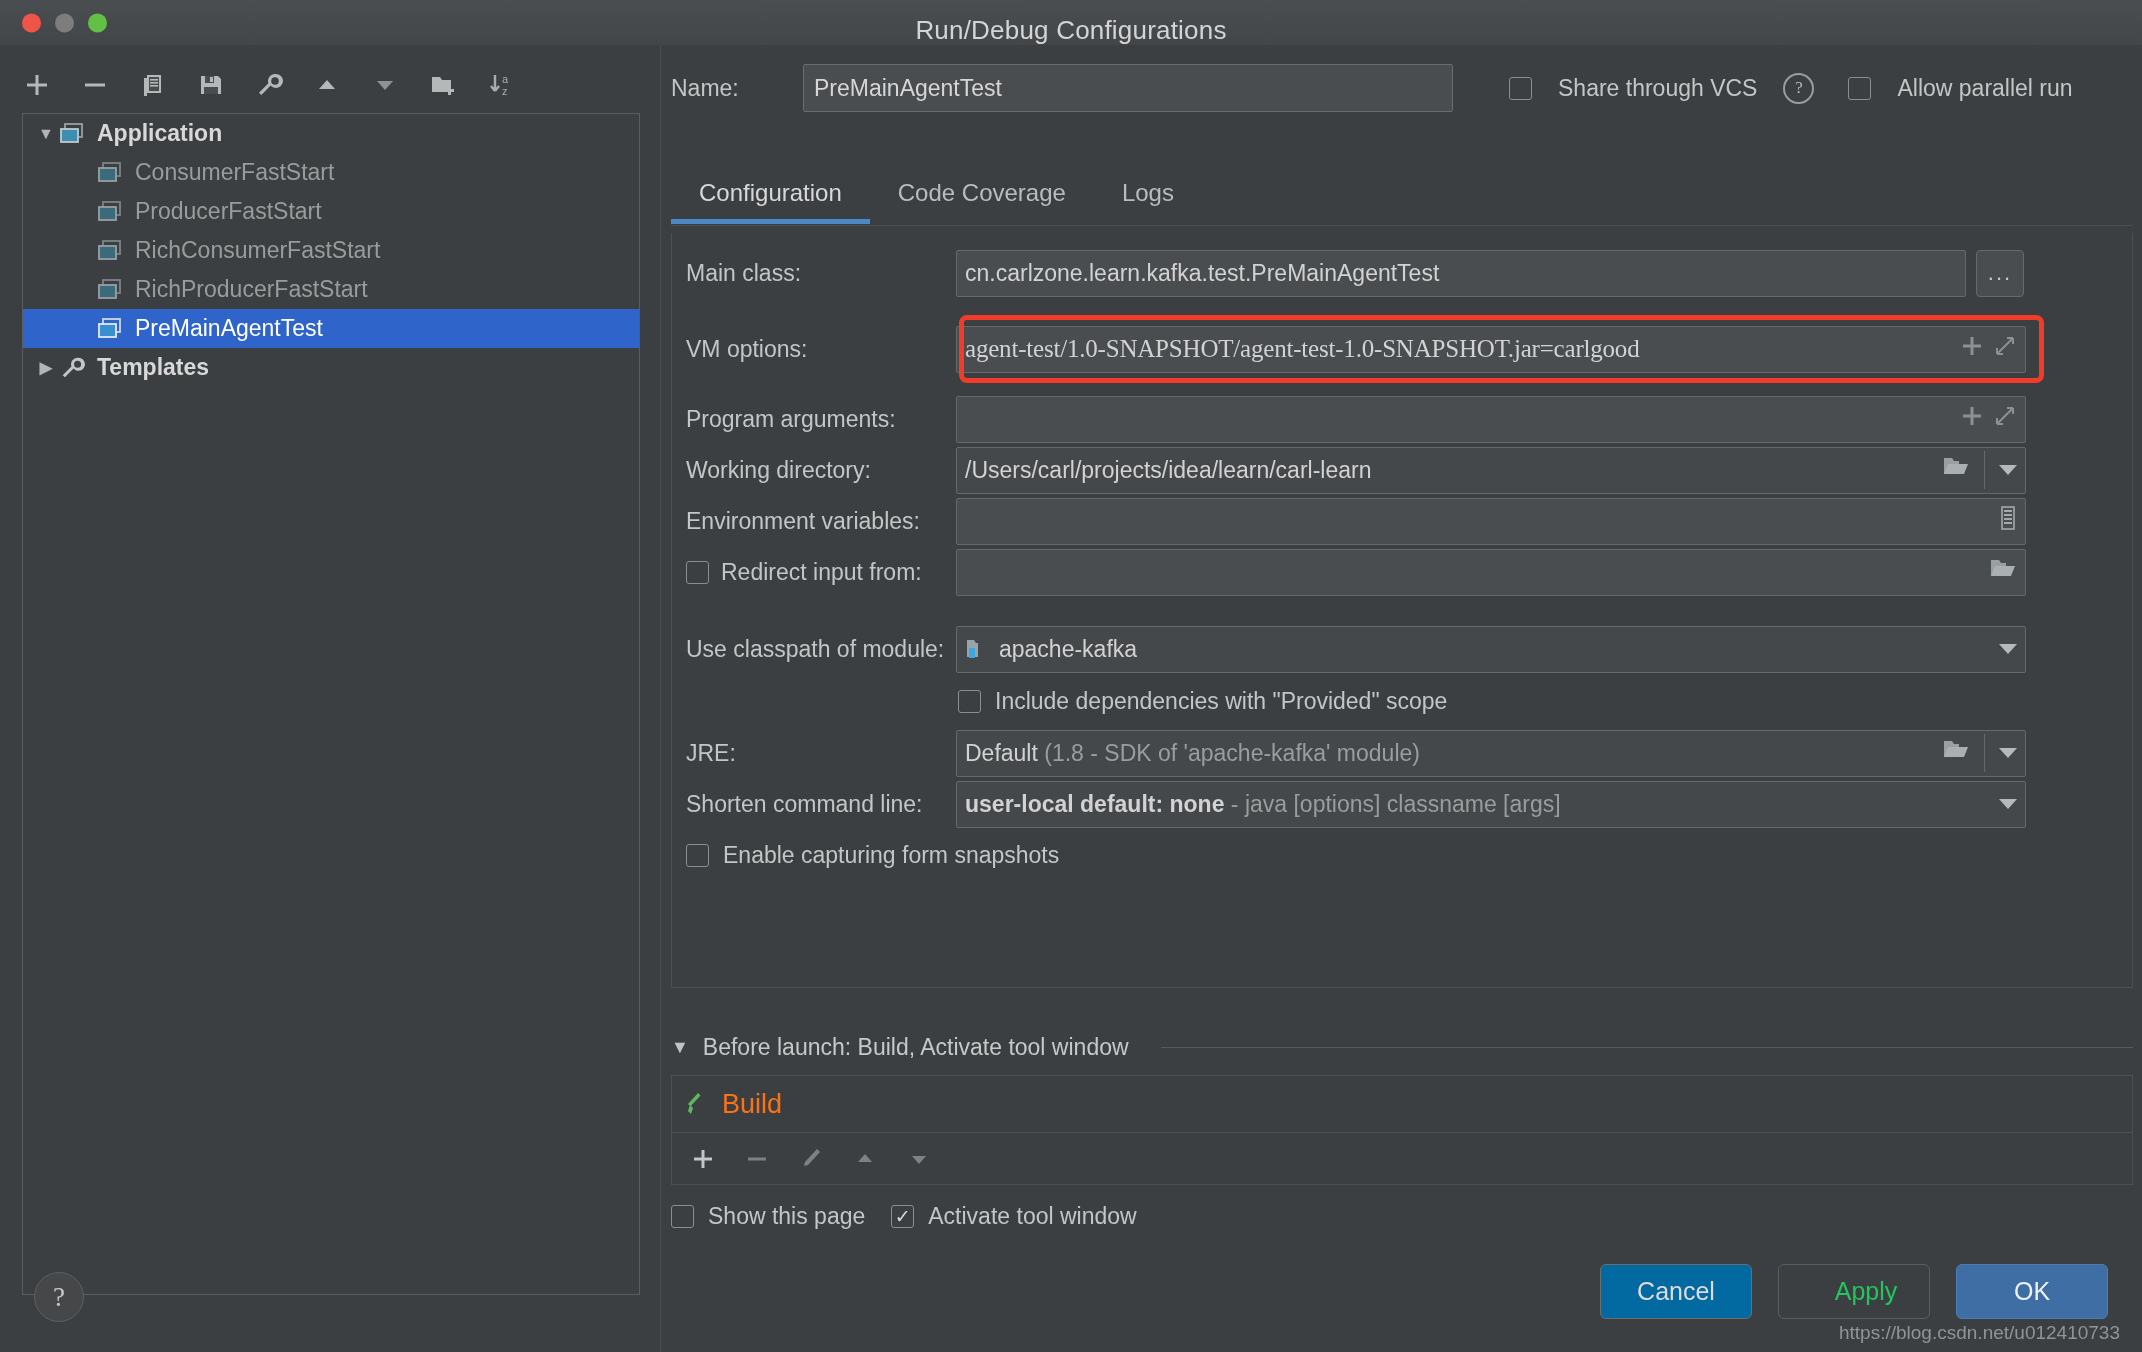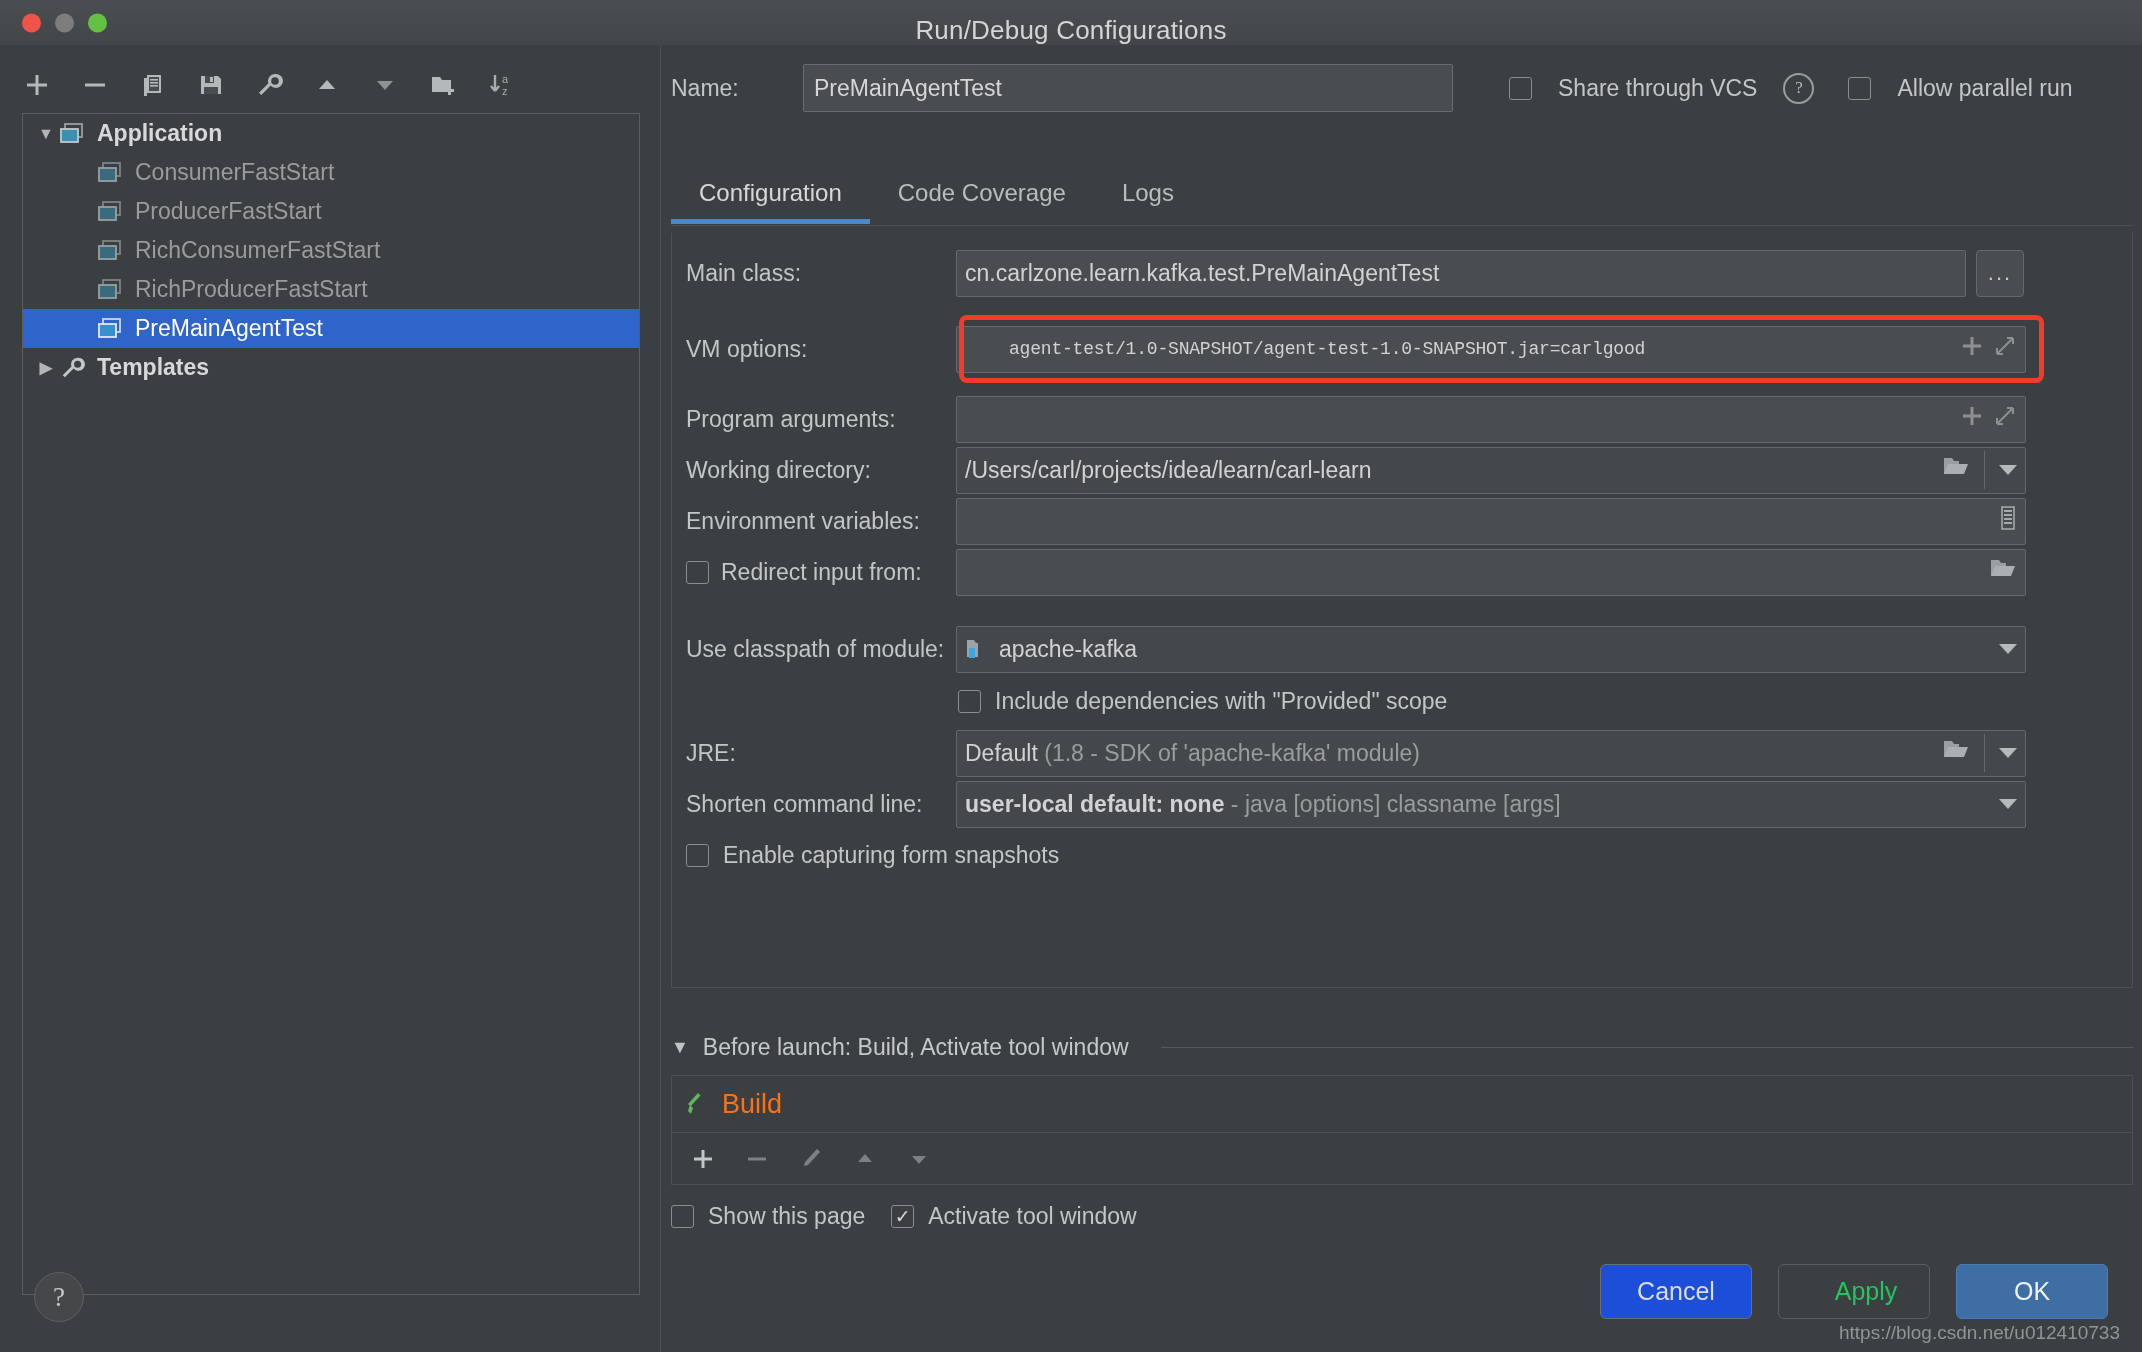--- a/index.html
+++ b/index.html
@@ -173,22 +173,22 @@
     border-radius: 2px;
     box-sizing: border-box;
     display: flex; align-items: center;
     padding: 16px 8px;
     font-size: 23px; color: #d2d2d2;
     position: relative;
   }
   .field.flat { background: #45484a; }
   .field .ftext { flex: 1; overflow: hidden; white-space: nowrap; }
   .field .ftext.mono {
-    font-family: Liberation Mono, monospace;
-    font-size: 18px; letter-spacing: -0.2px; margin-left: 44px;
+    font-family: Liberation Serif, serif;
+    font-size: 25px; letter-spacing: -0.2px;
   }
   .field-adorn {
     display: flex; align-items: center; gap: 8px;
     color: #8d9090; flex: 0 0 auto; padding-left: 8px;
   }
   .ellipsis-btn {
     width: 48px; height: 47px; margin-left: 10px;
     background: #4a4d4f; border: 1px solid #66696b; border-radius: 4px;
     display: flex; align-items: center; justify-content: center;
     color: #c9c9c9; font-size: 22px; letter-spacing: 2px;
@@ -260,21 +260,21 @@
   .btn-row {
     position: absolute; right: 34px; top: 16px;
     display: flex; align-items: center; gap: 26px;
   }
   .btn {
     height: 55px; min-width: 152px;
     border-radius: 6px; box-sizing: border-box;
     display: flex; align-items: center; justify-content: center;
     font-size: 25px;
   }
-  .btn.cancel { background: #1d4ed8; border: 1px solid #6b6e70; color: #dcdcdc; }
+  .btn.cancel { background: #0369a1; border: 1px solid #6b6e70; color: #dcdcdc; }
   .btn.apply  { background: #43464800; border: 1px solid #5a5d5f; color: #22c55e; padding-left: 24px; }
   .btn.ok     { background: #3e6ea4; border: 1px solid #4a7cb5; color: #eef2f6; }
   .watermark {
     position: absolute; right: 22px; bottom: 8px;
     font-size: 19px; color: #8f9495;
     font-family: "Liberation Sans", sans-serif;
   }
 </style>
 </head>
 <body>

